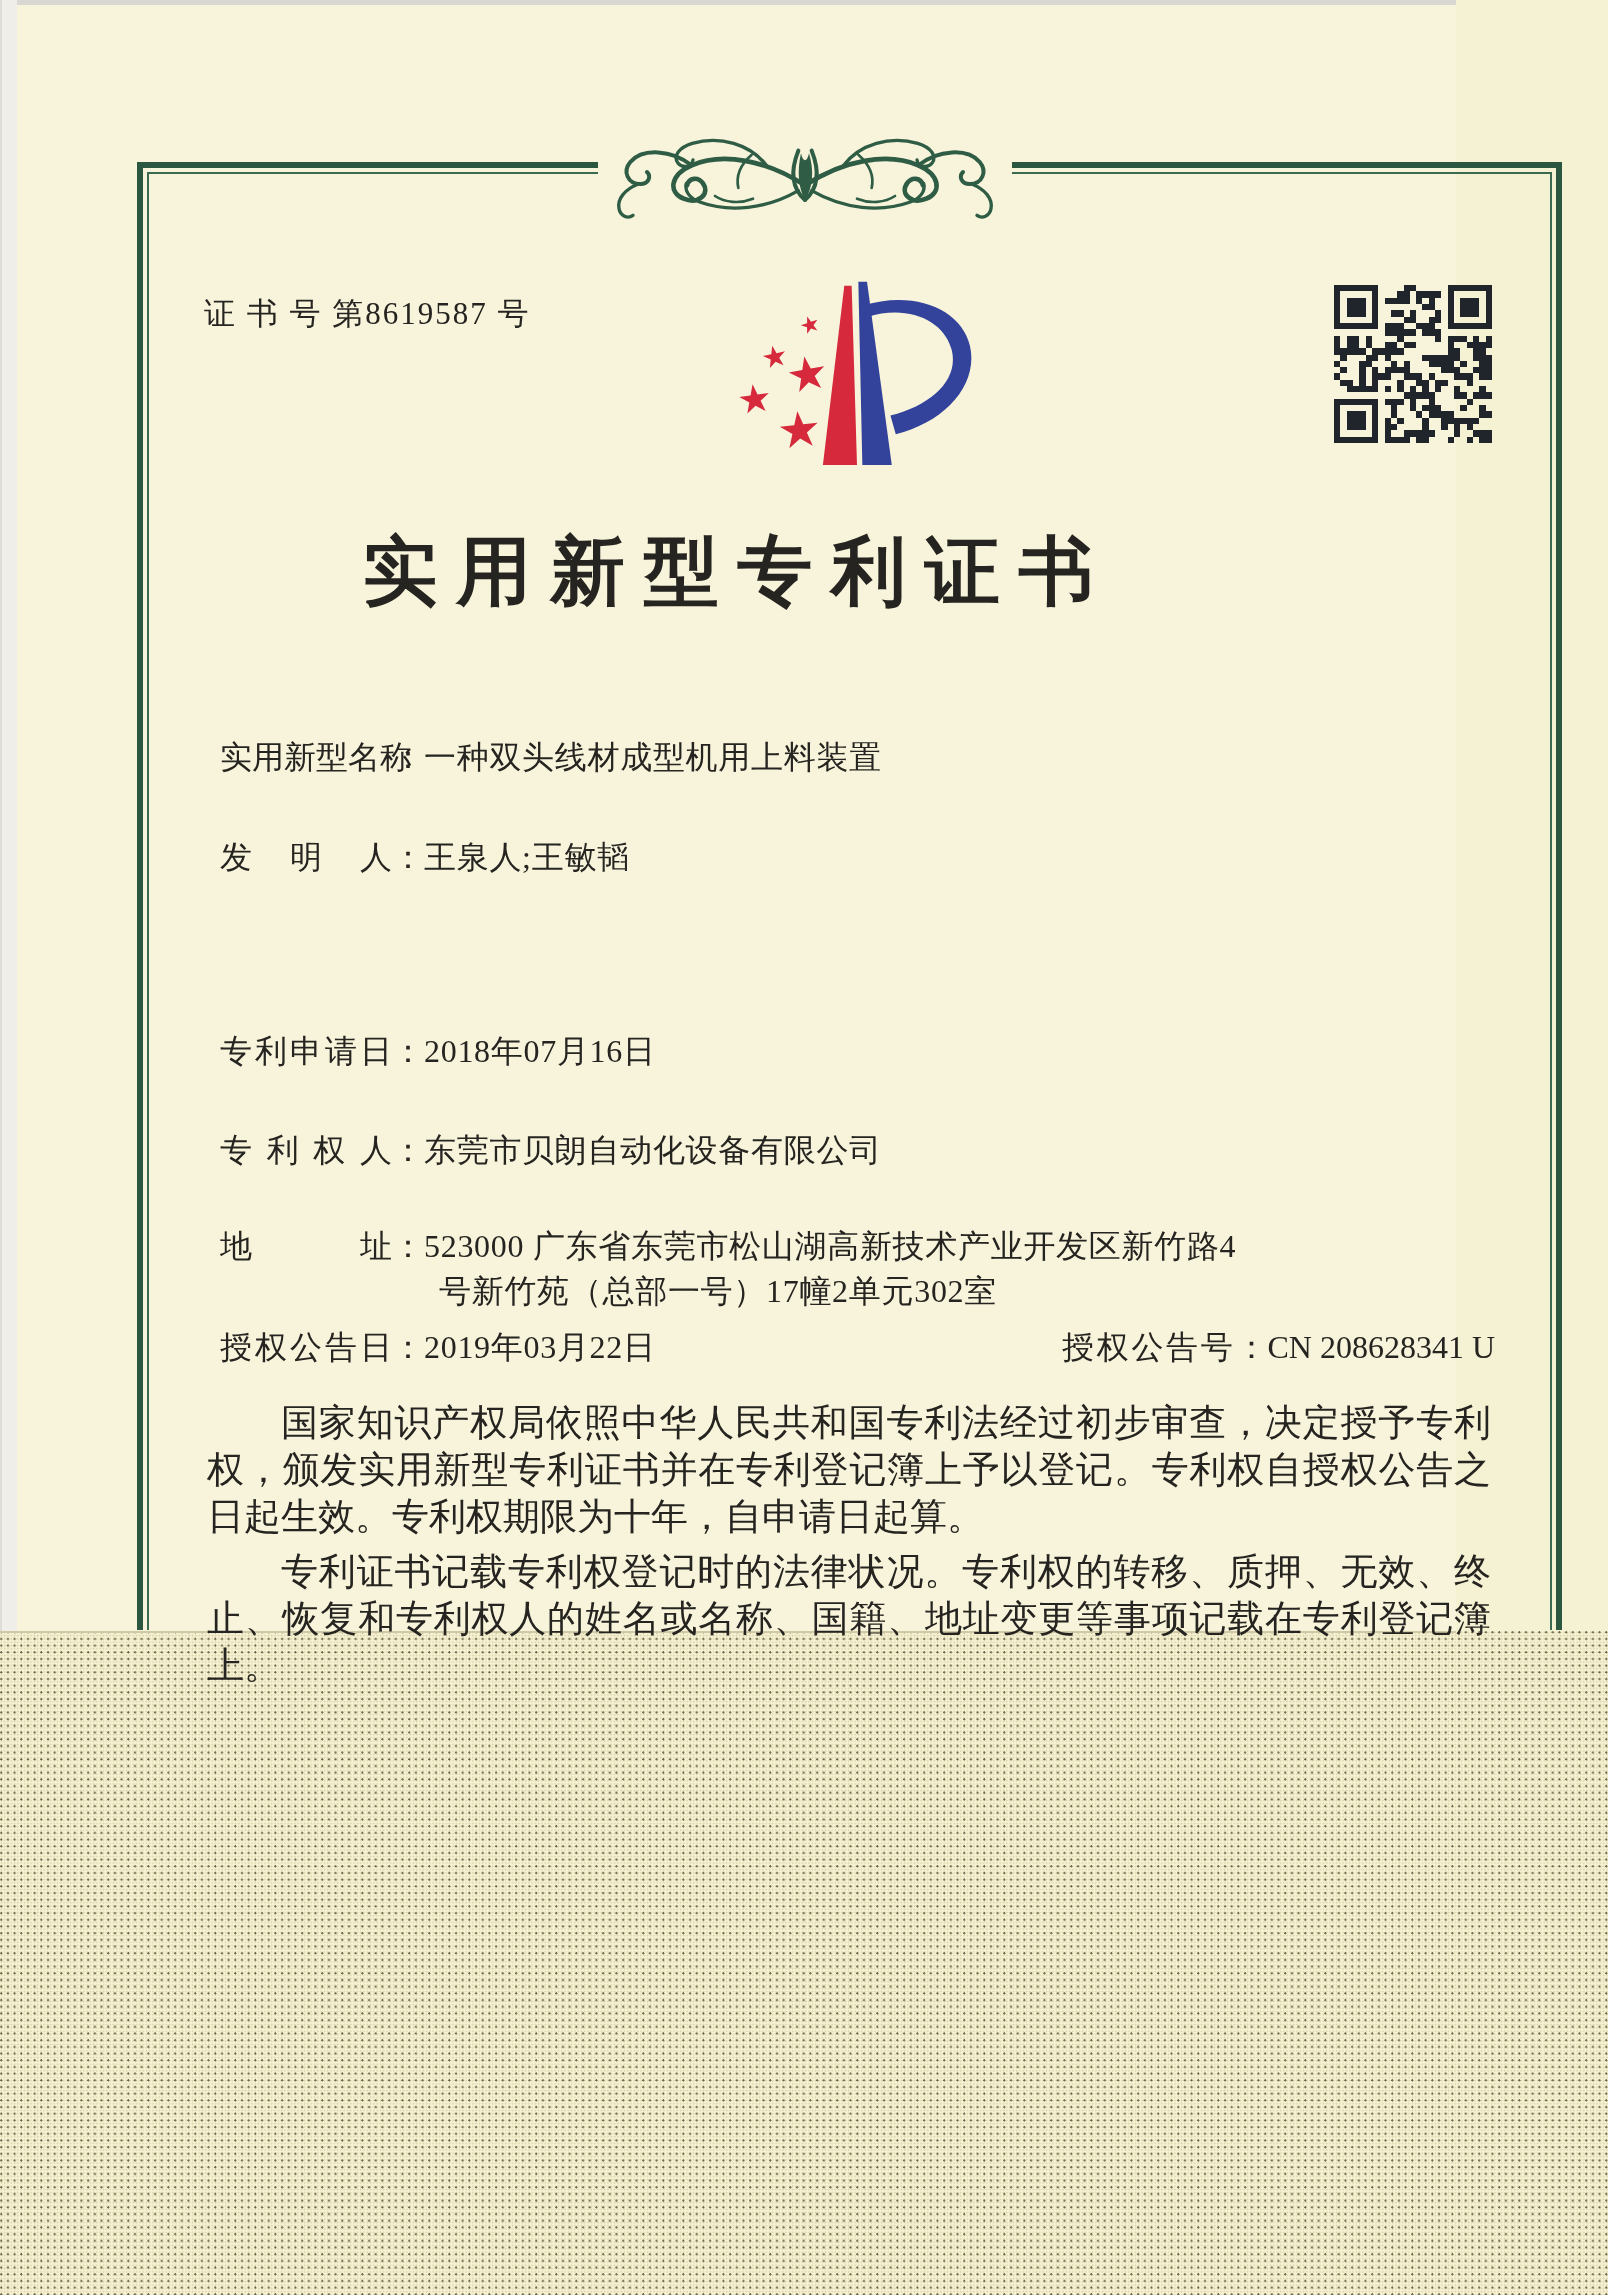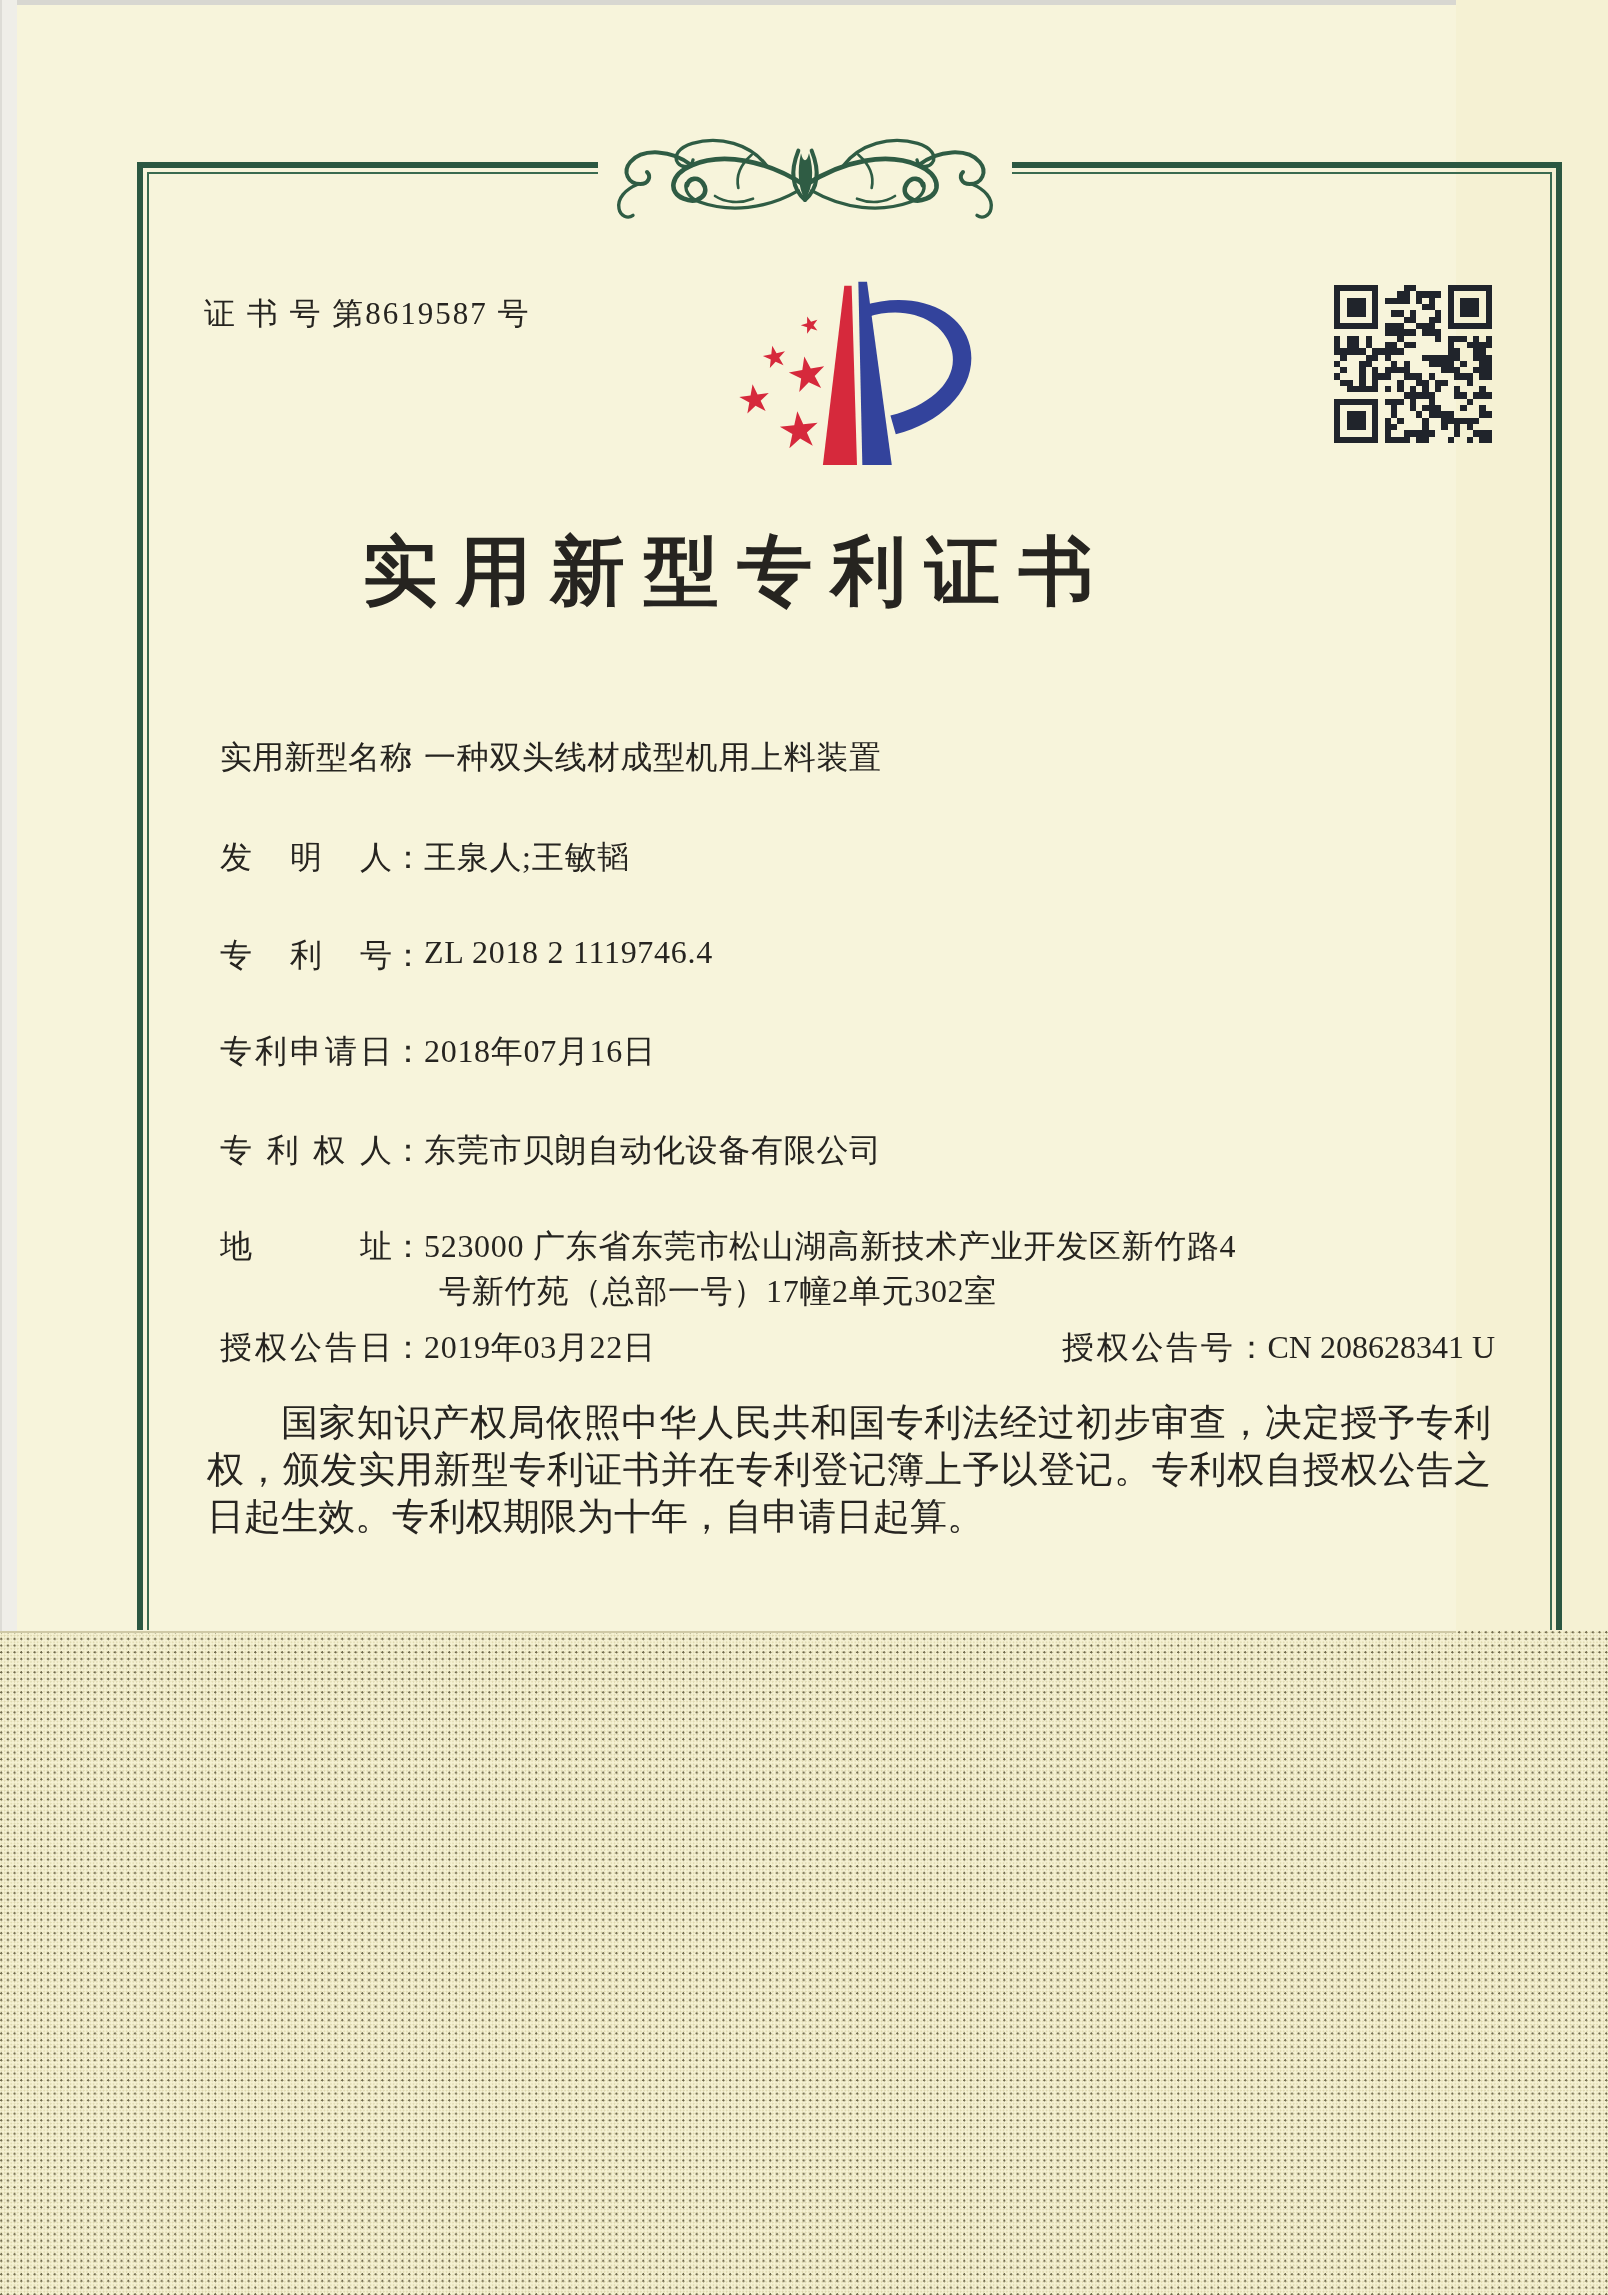--- a/index.html
+++ b/index.html
@@ -759,23 +759,20 @@
   <div class="title">实用新型专利证书</div>
 
   <div class="row" style="top:736px">
     <span class="lbl">实用新型名称</span><span class="colon">：</span><span class="val">一种双头线材成型机用上料装置</span>
   </div>
 
   <div class="row" style="top:836px">
     <span class="lbl">发明人</span><span class="colon">：</span><span class="val">王泉人;王敏韬</span>
   </div>
 
-  <div class="row" style="top:934px">
-    <span class="lbl">专利号</span><span class="colon">：</span><span class="val">ZL 2018 2 1119746.4</span>
-  </div>
 
   <div class="row" style="top:1030px">
     <span class="lbl">专利申请日</span><span class="colon">：</span><span class="val">2018年07月16日</span>
   </div>
 
   <div class="row" style="top:1129px">
     <span class="lbl">专利权人</span><span class="colon">：</span><span class="val">东莞市贝朗自动化设备有限公司</span>
   </div>
 
   <div class="row" style="top:1225px">
@@ -783,15 +780,16 @@
   </div>
   <div class="val-cont" style="top:1270px">号新竹苑（总部一号）17幢2单元302室</div>
 
   <div class="row" style="top:1326px">
     <span class="lbl">授权公告日</span><span class="colon">：</span><span class="val">2019年03月22日</span>
     <span class="grant-no"><span class="lbl2">授权公告号</span><span class="colon">：</span><span>CN 208628341 U</span></span>
   </div>
 
   <div class="body-text">
     <p>国家知识产权局依照中华人民共和国专利法经过初步审查，决定授予专利权，颁发实用新型专利证书并在专利登记簿上予以登记。专利权自授权公告之日起生效。专利权期限为十年，自申请日起算。</p>
+    <p>专利证书记载专利权登记时的法律状况。专利权的转移、质押、无效、终止、恢复和专利权人的姓名或名称、国籍、地址变更等事项记载在专利登记簿上。</p>
   </div>
 </div>
 
 
 </body></html>

